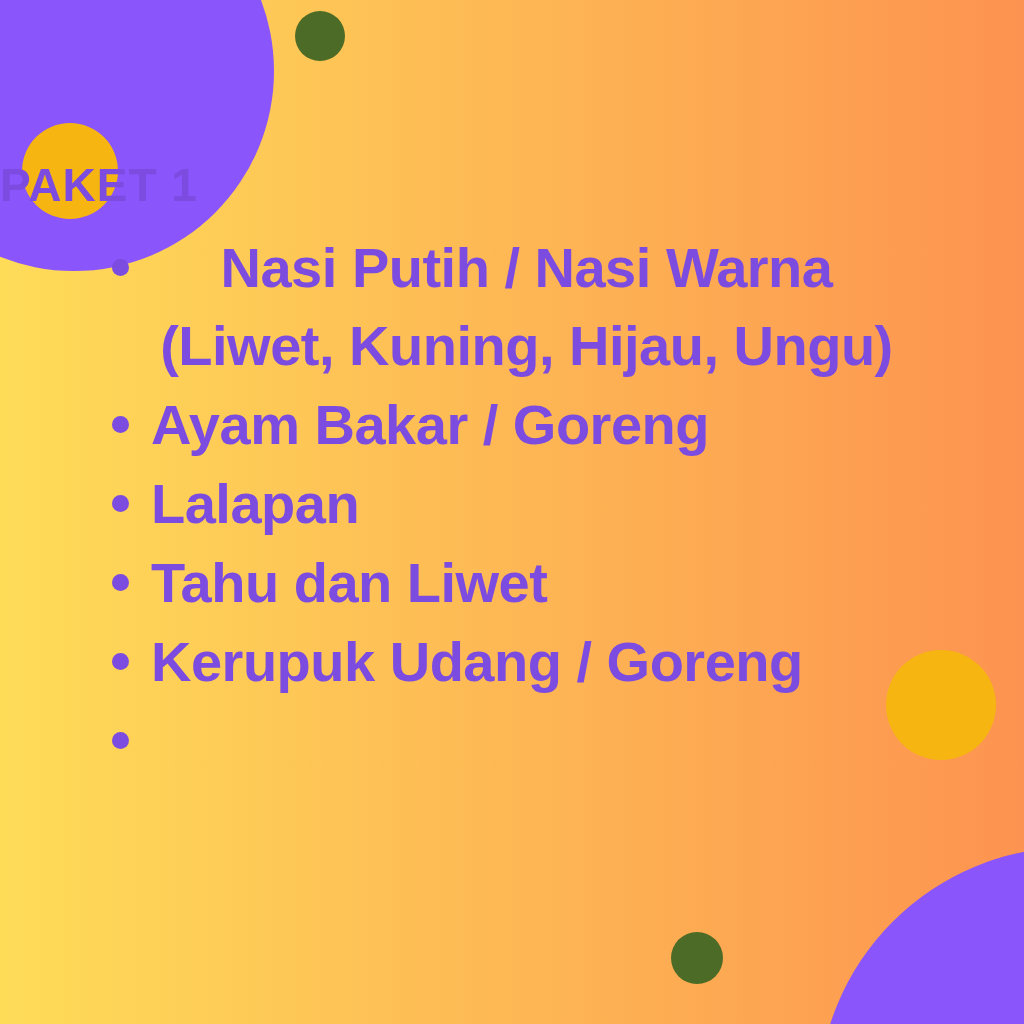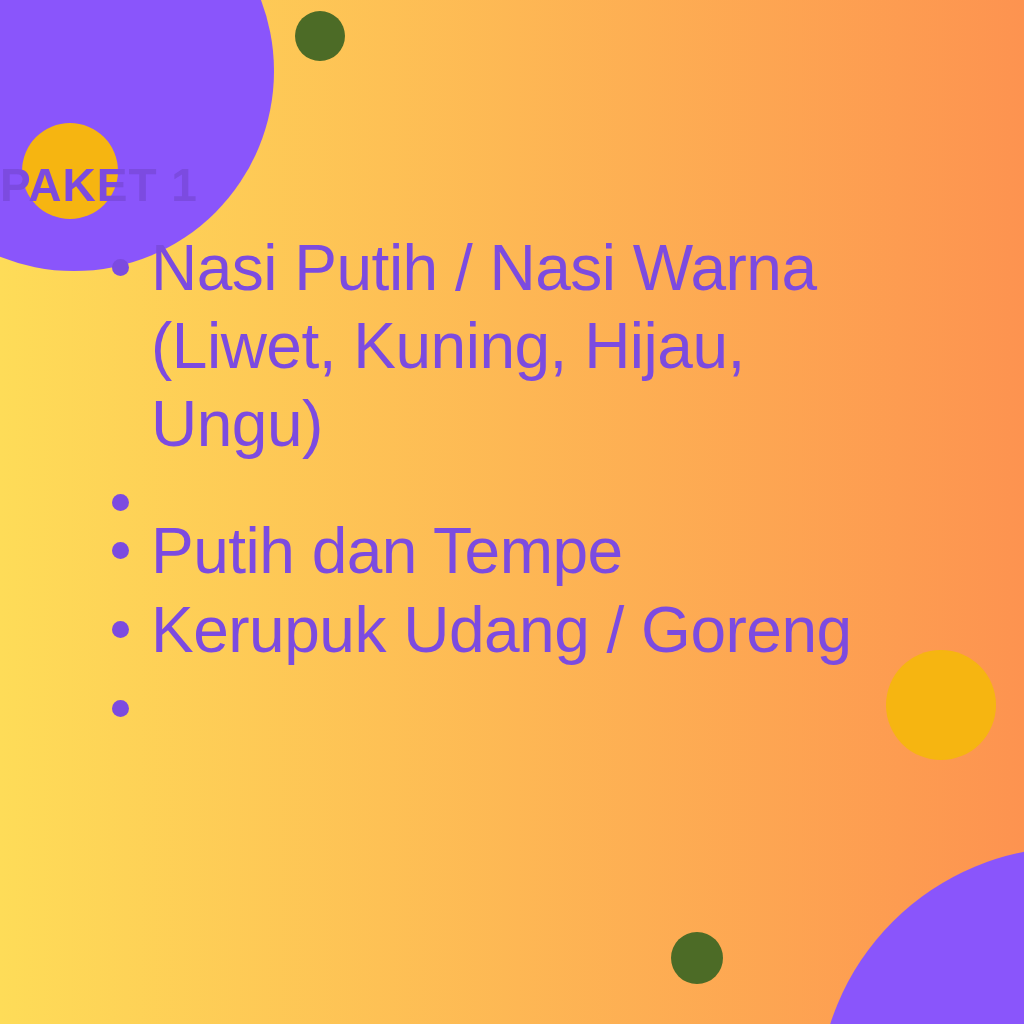--- a/index.html
+++ b/index.html
@@ -46,25 +46,26 @@
   }
   .bullet {
     flex: 0 0 auto;
     width: 17px; height: 17px;
     border-radius: 50%;
     background: #7C4BE0;
     margin-top: 30px;
     margin-right: 22px;
   }
   .item-text {
-    font-size: 64px;
+    font-size: 56px;
     line-height: 78px;
-    font-weight: 400;
+    font-weight: 700;
     letter-spacing: -0.5px;
     color: #7C4BE0;
+    text-align: center;
   }
 </style>
 </head>
 <body>
 
 <div class="canvas" style="background: linear-gradient(90deg, rgb(254, 220, 88) 0%, rgb(253, 147, 80) 100%);">
 
   <div class="circle purple-tl" style="background: rgb(138, 85, 251);"></div>
   <div class="circle orange-tl" style="background: rgb(246, 181, 17);"></div>
   <div class="circle green-top" style="background: rgb(76, 107, 38);"></div>
@@ -74,24 +75,29 @@
 
   <div class="title" style="color: rgb(124, 75, 224);">PAKET 1</div>
 
   <ul class="menu">
     <li>
       <span class="bullet" style="background: rgb(124, 75, 224);"></span>
       <span class="item-text" style="color: rgb(124, 75, 224);">Nasi Putih / Nasi Warna (Liwet, Kuning, Hijau, Ungu)</span>
     </li>
     <li>
       <span class="bullet" style="background: rgb(124, 75, 224);"></span>
+      <span class="item-text" style="color: rgb(124, 75, 224);">Ayam Bakar / Goreng</span>
     </li>
     <li>
       <span class="bullet" style="background: rgb(124, 75, 224);"></span>
-      <span class="item-text" style="color: rgb(124, 75, 224);">Putih dan Tempe</span>
+      <span class="item-text" style="color: rgb(124, 75, 224);">Lalapan</span>
+    </li>
+    <li>
+      <span class="bullet" style="background: rgb(124, 75, 224);"></span>
+      <span class="item-text" style="color: rgb(124, 75, 224);">Tahu dan Liwet</span>
     </li>
     <li>
       <span class="bullet" style="background: rgb(124, 75, 224);"></span>
       <span class="item-text" style="color: rgb(124, 75, 224);">Kerupuk Udang / Goreng</span>
     </li>
     <li>
       <span class="bullet" style="background: rgb(124, 75, 224);"></span>
     </li>
   </ul>
 

